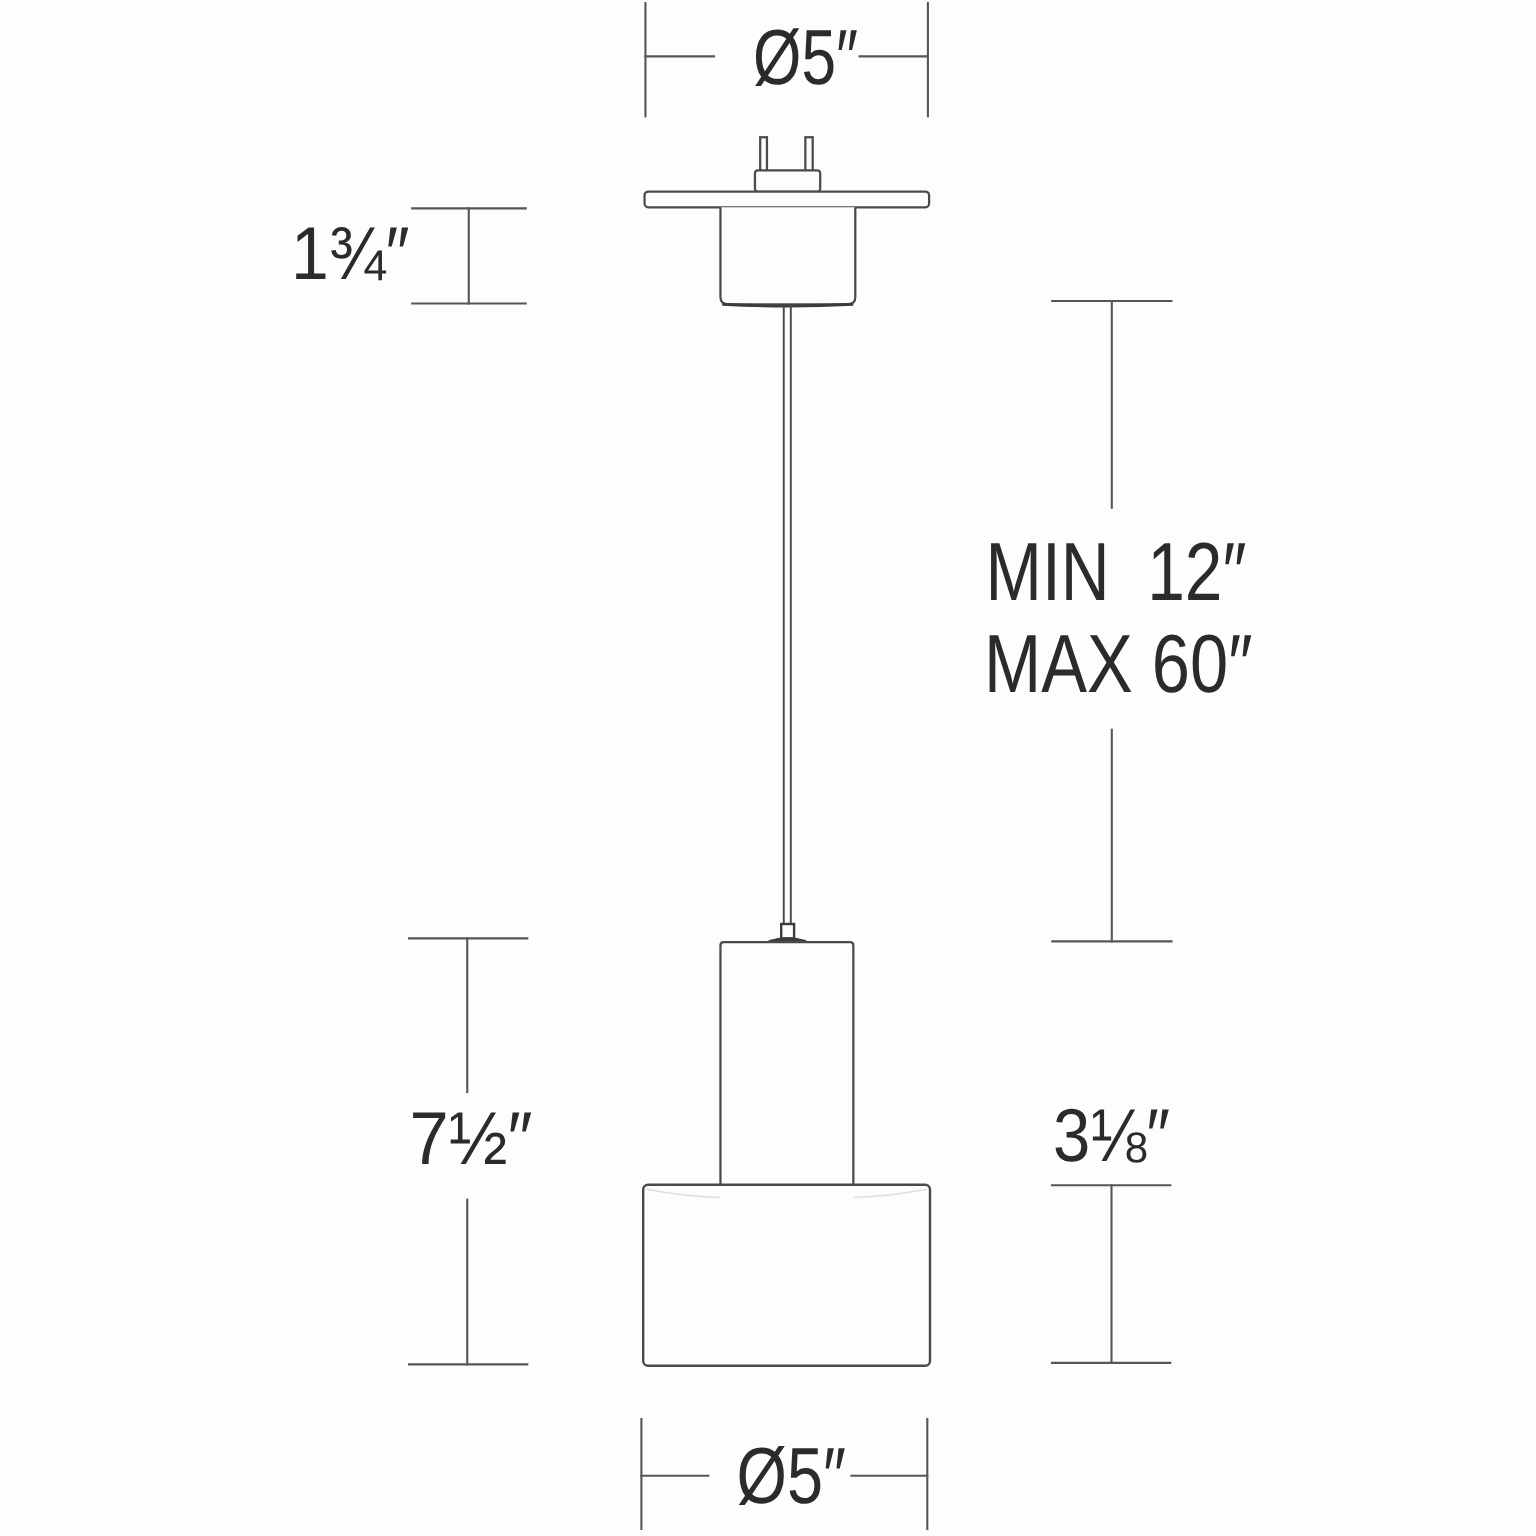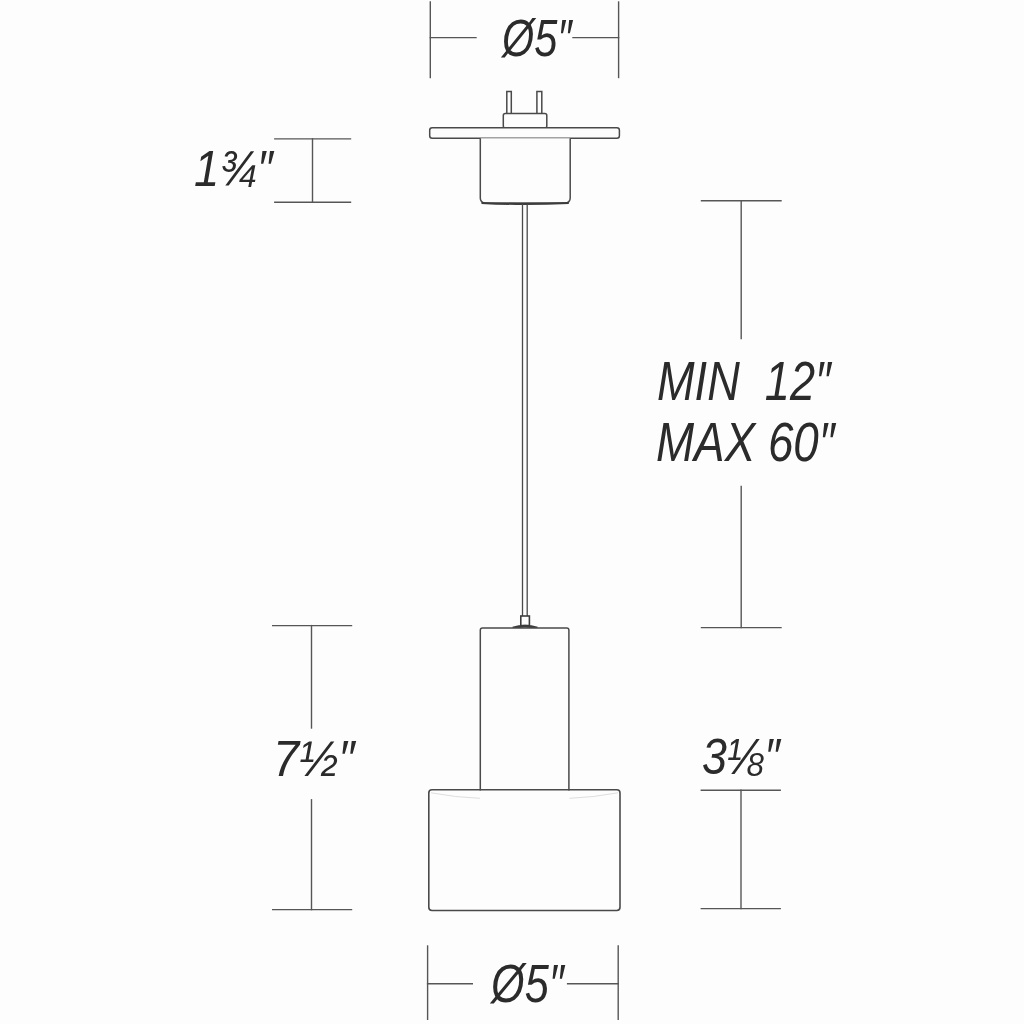--- a/index.html
+++ b/index.html
@@ -1,16 +1,16 @@
 <!DOCTYPE html>
 <html><head>
 <meta charset="utf-8">
 <style>
   html,body{margin:0;padding:0;background:#fdfdfd;}
-  #page{width:1024px;height:1020px;position:relative;overflow:hidden;font-style:italic;}
+  #page{width:1024px;height:1020px;position:relative;overflow:hidden;}
   text{font-family:"Liberation Sans",sans-serif;fill:#2b2b2b;}
 </style>
 </head>
 <body>
 <div id="page">
 <svg width="1024" height="1024" viewBox="0 0 1024 1024">
 
   <g stroke="#565656" stroke-width="1.4" fill="none" stroke-linecap="square">
 
     <path d="M430.3,2 V77.5"></path>

